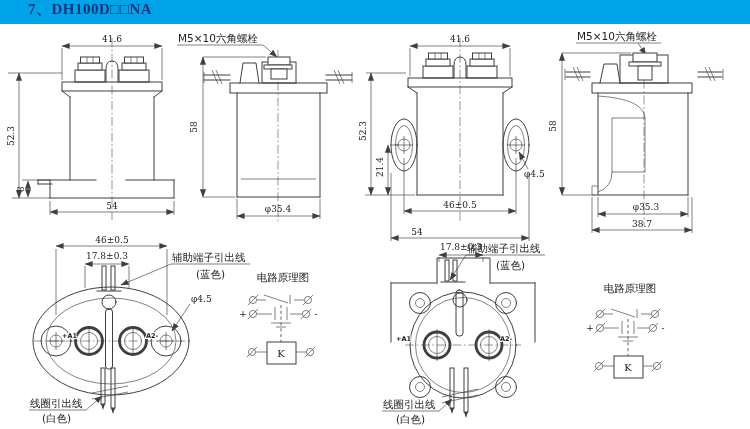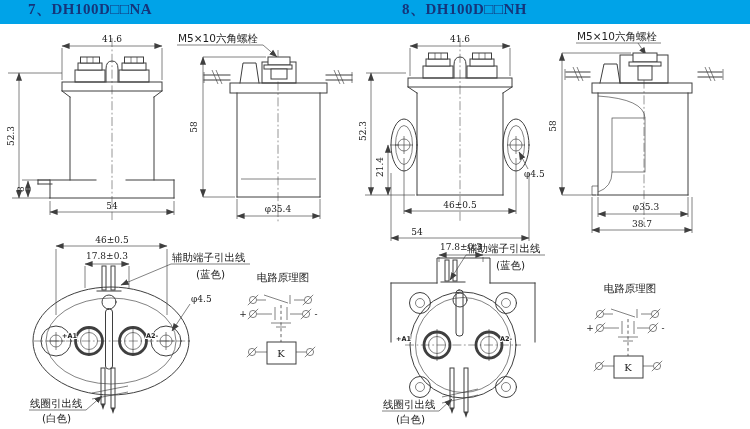--- a/index.html
+++ b/index.html
@@ -29,21 +29,20 @@
   .ck{font:10.5px "DejaVu Sans",sans-serif;}
   .kk{font:10px "DejaVu Serif",serif;}
 </style>
 </head>
 <body>
 
 <div id="page">
 
   <div class="hdr">
     <span id="t7">7、DH100D□□NA</span>
-    <span id="t8">8、DH100D□□NH</span>
   </div>
 
   <svg width="750" height="429" viewBox="0 0 750 429">
     <defs>
       <marker id="arr" markerUnits="userSpaceOnUse" markerWidth="9" markerHeight="9" viewBox="0 0 10 10" refX="8.5" refY="5" orient="auto-start-reverse">
         <path d="M0,1.6 9,5 0,8.4z" fill="#3f3f3f"></path>
       </marker>
       <g id="term">
         <circle r="3.6" class="tn" fill="#fff"></circle>
         <line x1="-5.2" y1="5.2" x2="5.2" y2="-5.2" class="tn"></line>

